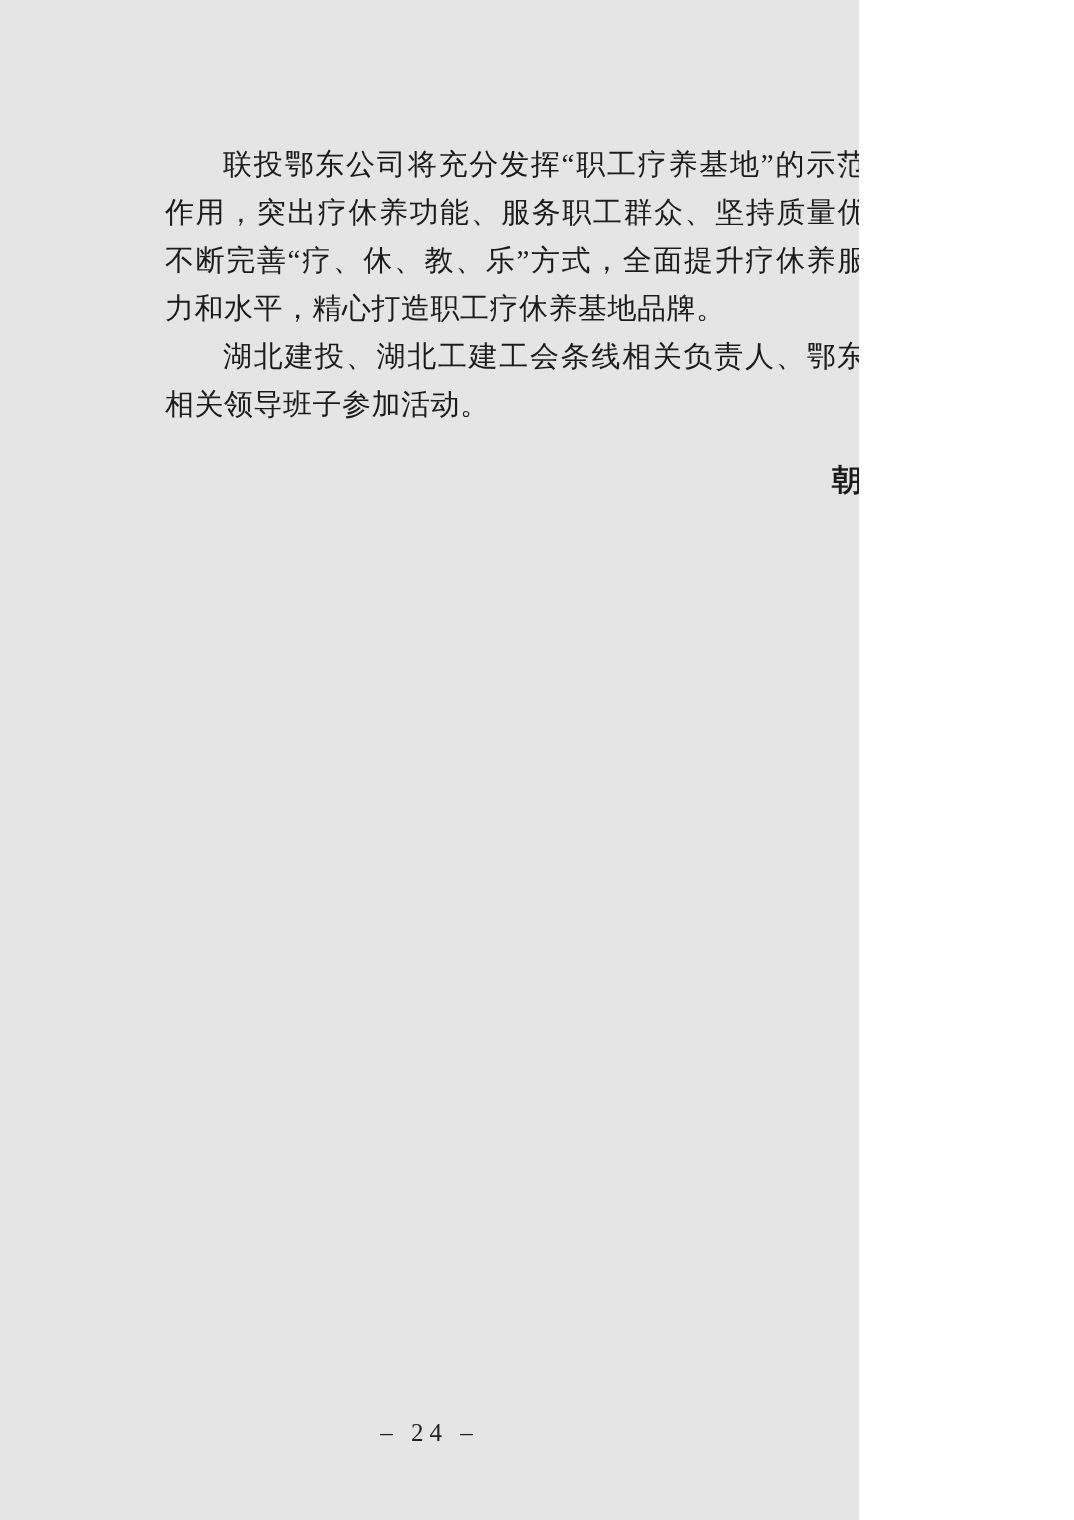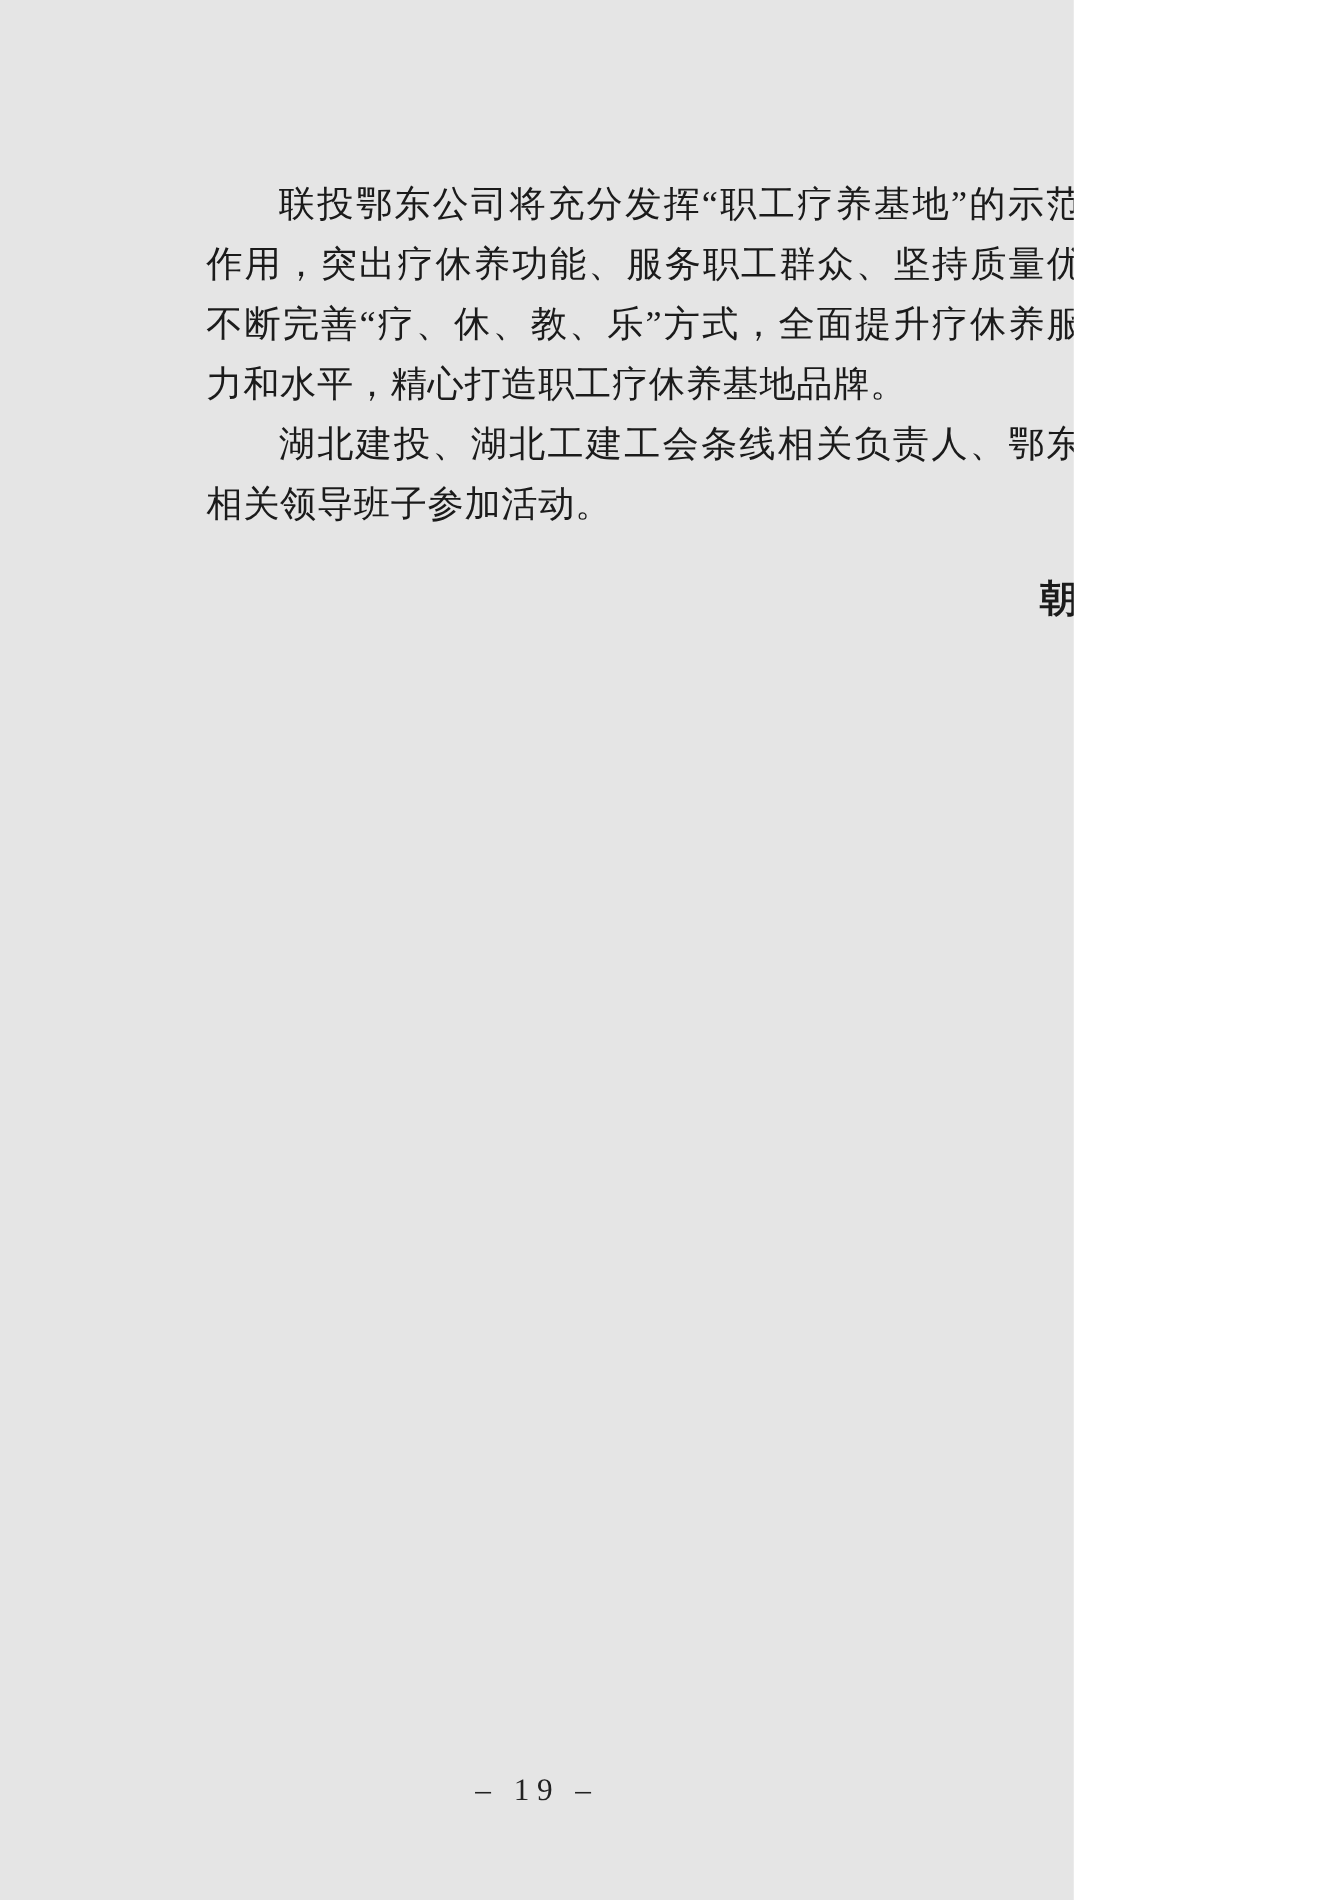--- a/index.html
+++ b/index.html
@@ -59,15 +59,15 @@
 <body>
 
 <div class="page">
   <div class="content">
     <p class="body-para">联投鄂东公司将充分发挥“职工疗养基地”的示范带头作用，突出疗休养功能、服务职工群众、坚持质量优先，不断完善“疗、休、教、乐”方式，全面提升疗休养服务能力和水平，精心打造职工疗休养基地品牌。</p>
     <p class="body-para">湖北建投、湖北工建工会条线相关负责人、鄂东公司相关领导班子参加活动。</p>
     <h3 class="section-heading">朝医圣</h3>
   </div>
 
   <div class="page-footer">
-    <span class="page-number">–  19  –</span>
+    <span class="page-number">–  24  –</span>
   </div>
 </div>
 
 </body></html>

